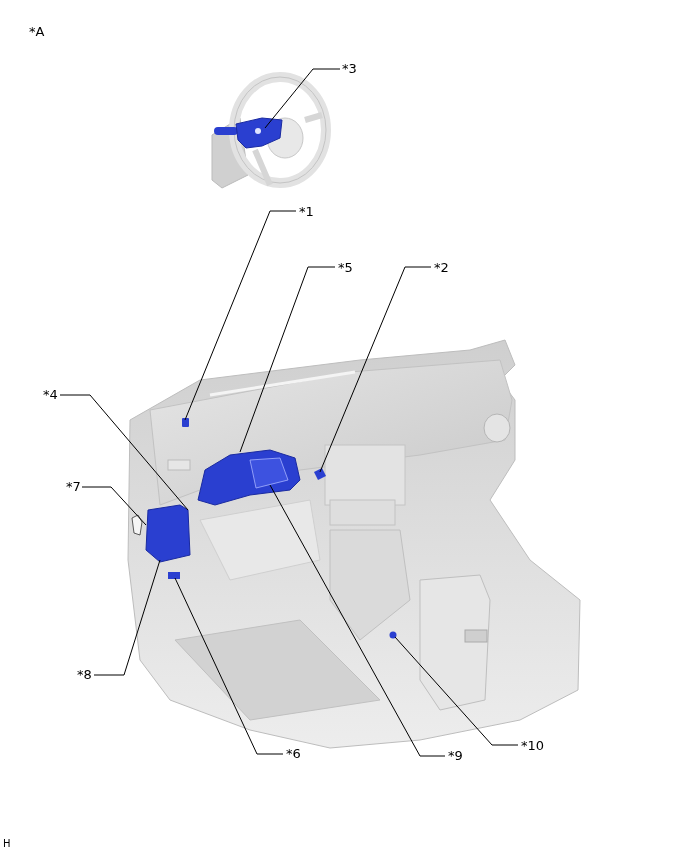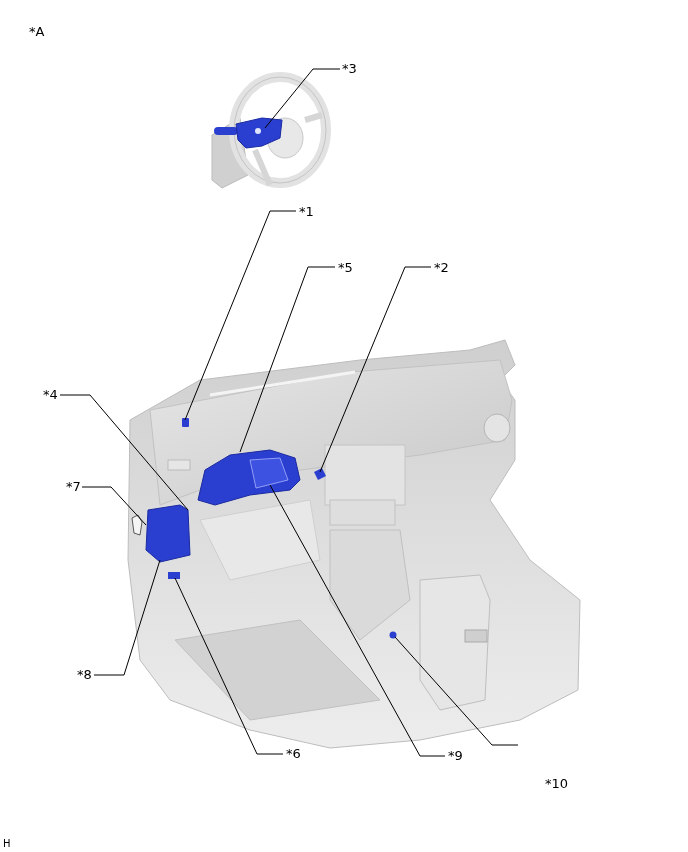--- a/index.html
+++ b/index.html
@@ -80,14 +80,14 @@
 <div class="label" style="left:29px; top:25px;">*A</div>
 <div class="label" style="left:342px; top:62px;">*3</div>
 <div class="label" style="left:299px; top:205px;">*1</div>
 <div class="label" style="left:338px; top:261px;">*5</div>
 <div class="label" style="left:434px; top:261px;">*2</div>
 <div class="label" style="left:43px; top:388px;">*4</div>
 <div class="label" style="left:66px; top:480px;">*7</div>
 <div class="label" style="left:77px; top:668px;">*8</div>
 <div class="label" style="left:286px; top:747px;">*6</div>
 <div class="label" style="left:448px; top:749px;">*9</div>
-<div class="label" style="left:521px; top:777px;margin-left:24px;">*10</div>
+<div class="label" style="left:521px; top:739px;">*10</div>
 <div class="corner" style="left:3px; top:838px;">H</div>
 
 </body></html>

